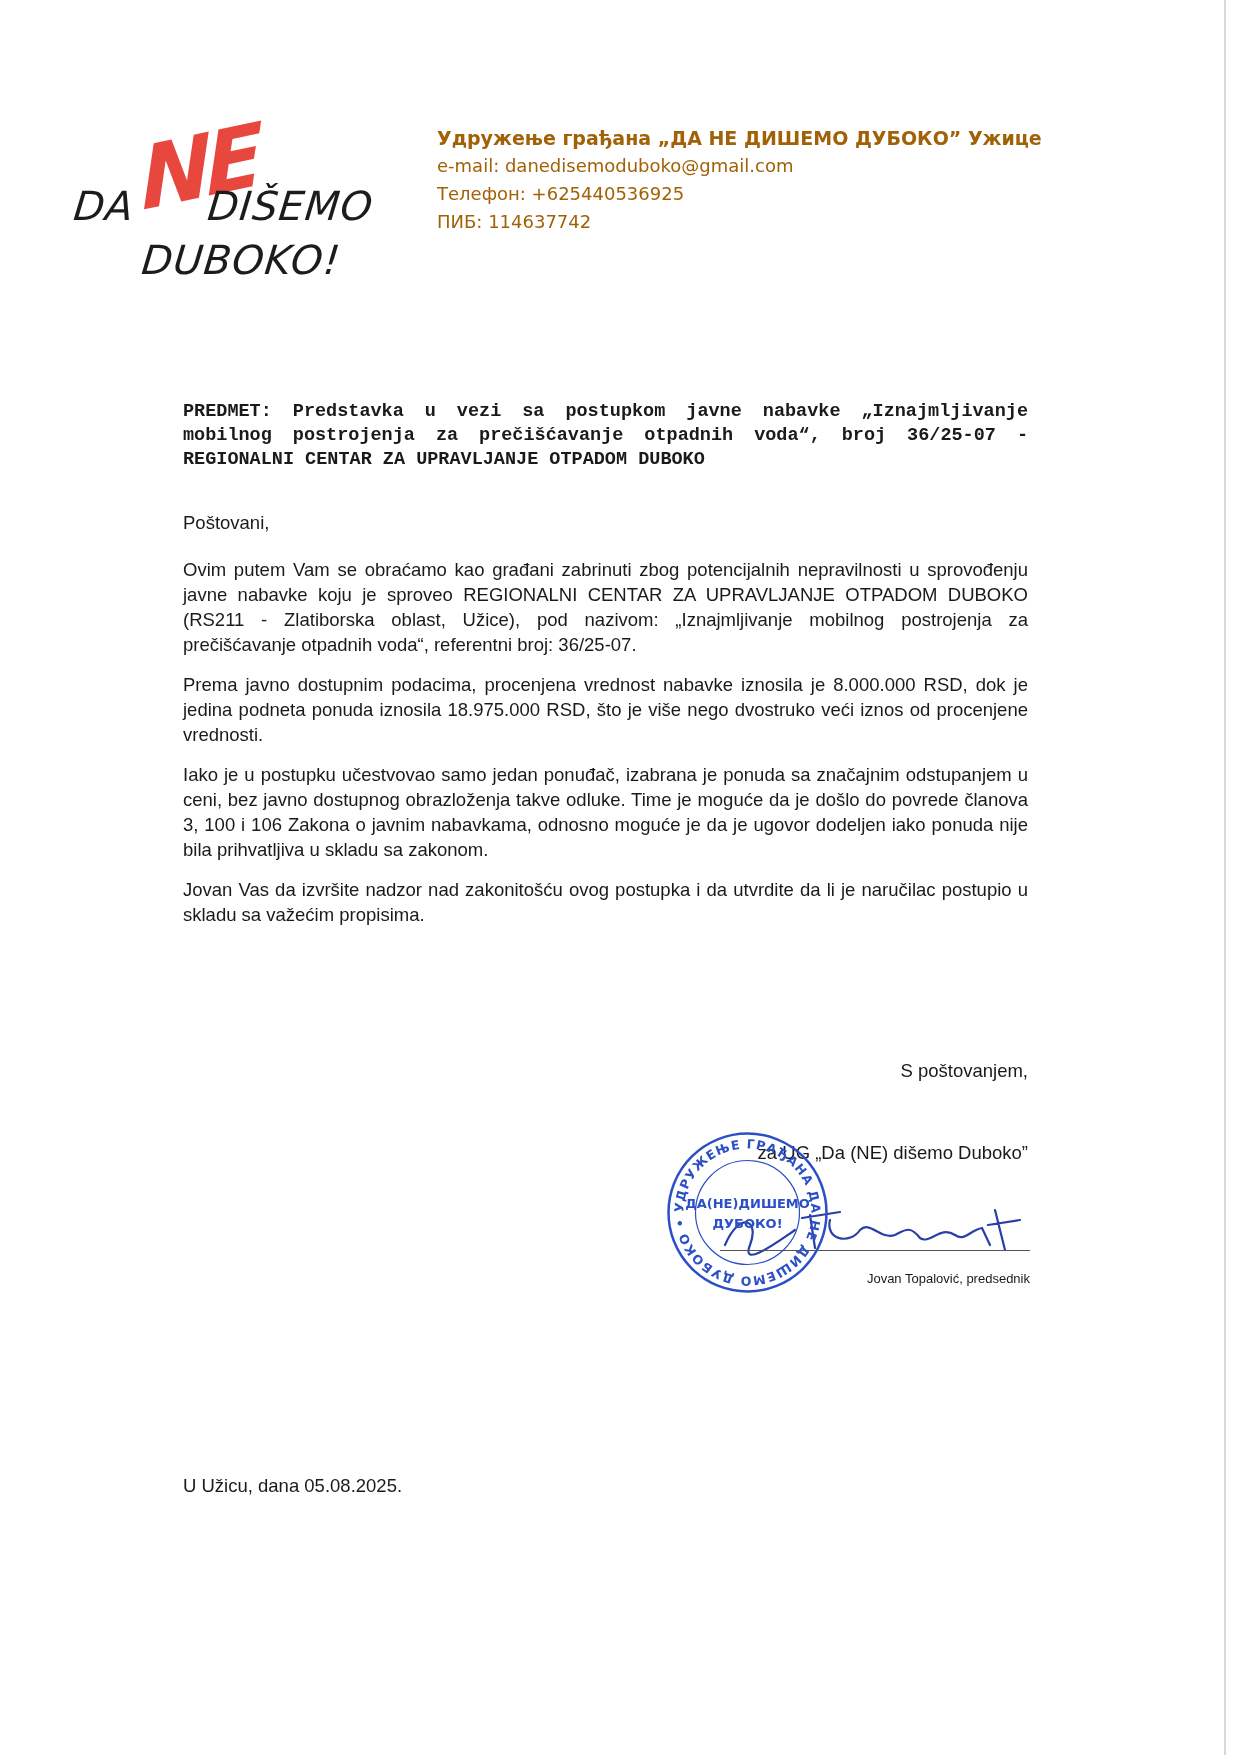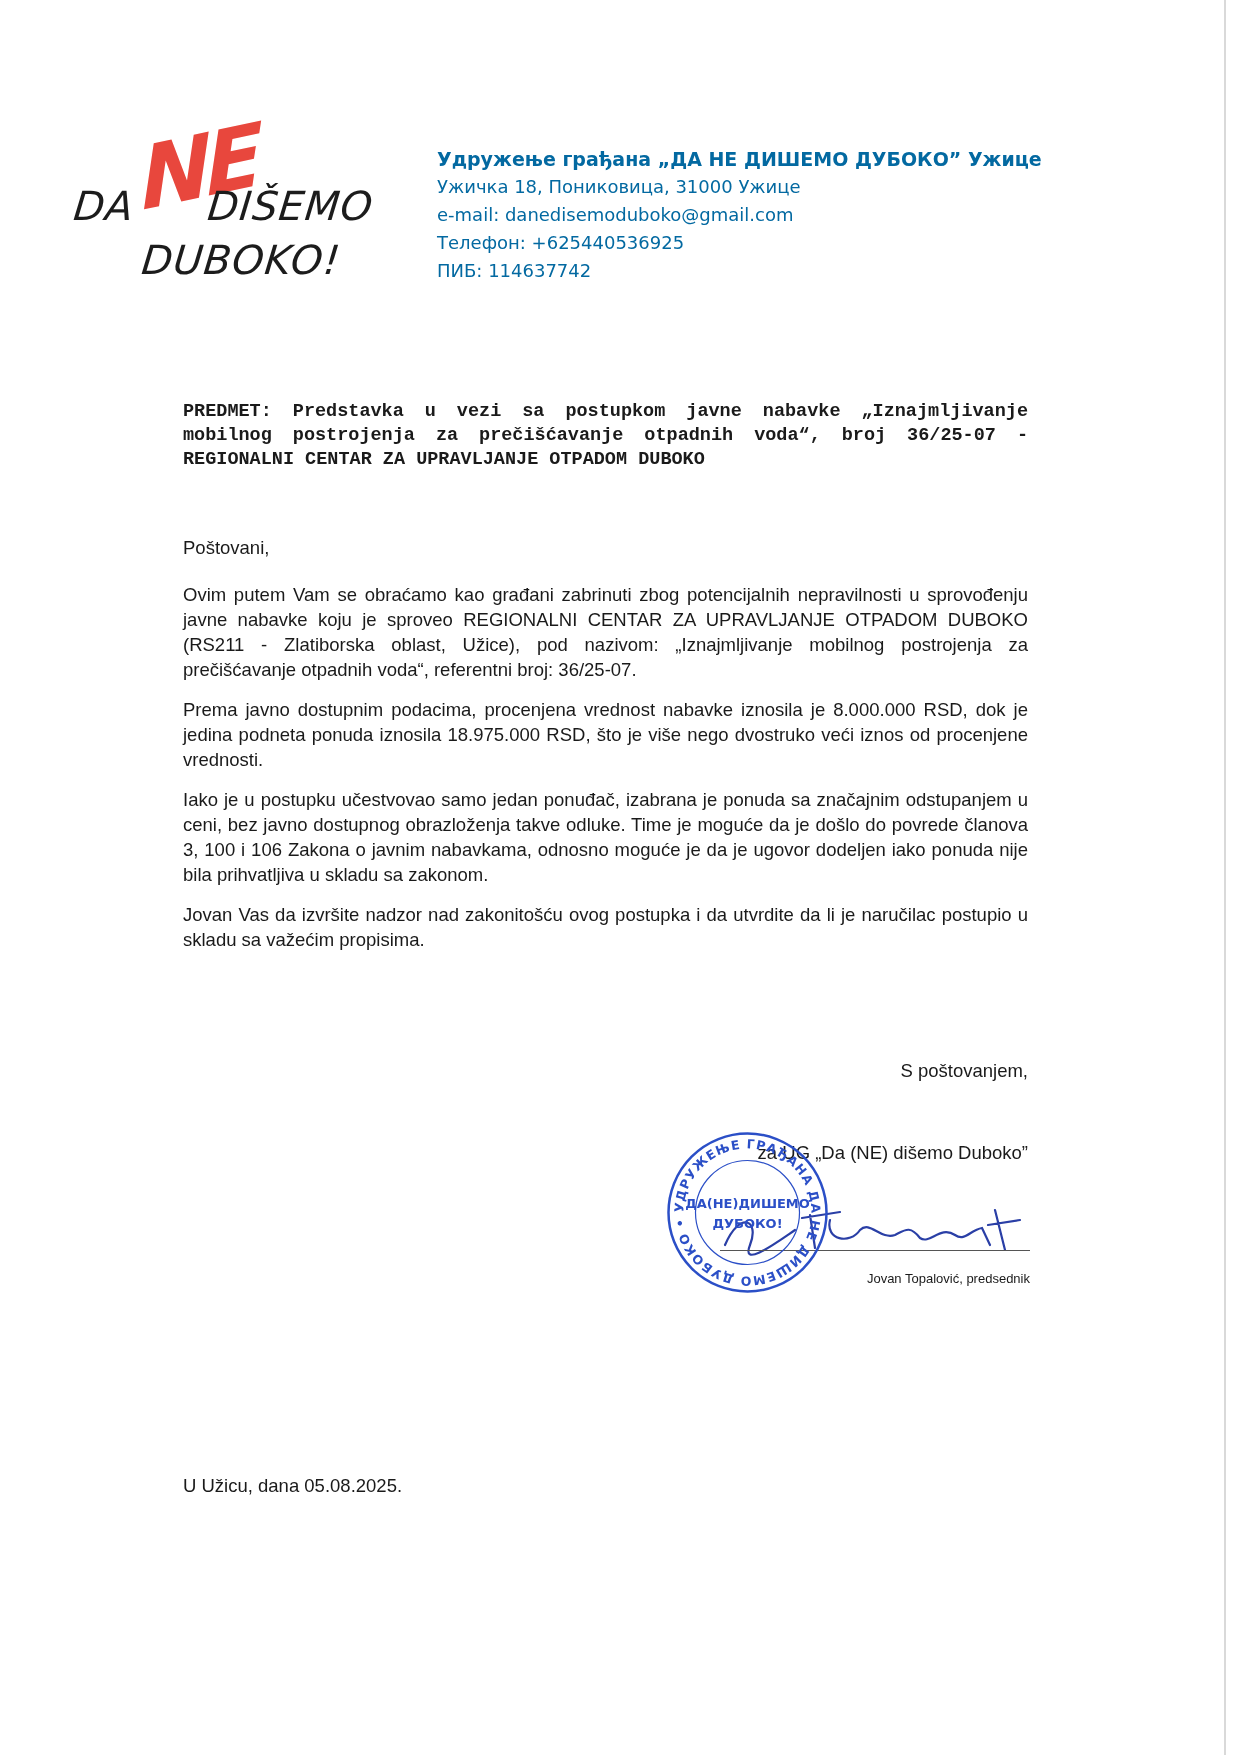--- a/index.html
+++ b/index.html
@@ -8,26 +8,26 @@
   .scan-edge { position: absolute; left: 1224px; top: 0; width: 2px; height: 1755px; background: #d9d9d9; }
 
   
   .logo { position: absolute; left: 70px; top: 105px; width: 330px; height: 200px; }
   .logo-line1 { position: absolute; left: 4px; top: 78px; font-family: "DejaVu Sans", sans-serif; font-style: italic; font-size: 40px; letter-spacing: 1px; color: #1c1c1c; transform: skewX(-6deg); }
   .logo-ne { position: absolute; left: 70px; top: 12px; font-family: "DejaVu Sans", sans-serif; font-weight: bold; font-style: italic; font-size: 86px; color: #e8473d; transform: rotate(-12deg) skewX(-10deg); letter-spacing: -6px; }
   .logo-dp { position: absolute; left: 138px; top: 78px; font-family: "DejaVu Sans", sans-serif; font-style: italic; font-size: 40px; letter-spacing: 1px; color: #1c1c1c; transform: skewX(-6deg); }
   .logo-line2 { position: absolute; left: 72px; top: 132px; font-family: "DejaVu Sans", sans-serif; font-style: italic; font-size: 40px; letter-spacing: 1px; color: #1c1c1c; transform: skewX(-6deg); }
 
   
-  .letterhead { position: absolute; left: 437px; top: 145px; font-family: "DejaVu Sans", sans-serif; font-size: 18px; line-height: 28px; color: #0369a1; }
+  .letterhead { position: absolute; left: 437px; top: 124px; font-family: "DejaVu Sans", sans-serif; font-size: 18px; line-height: 28px; color: #a16207; }
   .letterhead .org { font-weight: bold; font-size: 19px; }
 
   
   .subject { position: absolute; left: 183px; top: 400px; width: 845px; font-family: Liberation Mono, monospace; font-weight: bold; font-size: 18.5px; line-height: 24px; text-align: justify; }
-  .body-text { position: absolute; left: 183px; top: 535px; width: 845px; font-family: "Liberation Sans", sans-serif; font-size: 18.5px; line-height: 25px; }
+  .body-text { position: absolute; left: 183px; top: 510px; width: 845px; font-family: "Liberation Sans", sans-serif; font-size: 18.5px; line-height: 25px; }
   .body-text p { margin: 0 0 15px 0; text-align: justify; }
   .body-text p.greeting { margin-bottom: 22px; }
 
   .closing { position: absolute; right: 212px; top: 1060px; font-size: 18.5px; }
 
   
   .sign-for { position: absolute; right: 212px; top: 1142px; font-size: 18.5px; }
   .sign-line { position: absolute; left: 720px; top: 1250px; width: 310px; height: 1px; background: #555; }
   .signature { position: absolute; left: 720px; top: 1200px; width: 330px; height: 60px; }
   .sign-name { position: absolute; right: 210px; top: 1271px; font-size: 13px; }
@@ -44,21 +44,20 @@
 
   <div class="logo">
     <span class="logo-line1">DA</span>
     <span class="logo-ne">NE</span>
     <span class="logo-dp">DIŠEMO</span>
     <span class="logo-line2">DUBOKO!</span>
   </div>
 
   <div class="letterhead">
     <div class="org">Удружење грађана „ДА НЕ ДИШЕМО ДУБОКО” Ужице</div>
-    <div>Ужичка 18, Пониковица, 31000 Ужице</div>
     <div>e-mail: danedisemoduboko@gmail.com</div>
     <div>Телефон: +625440536925</div>
     <div>ПИБ: 114637742</div>
   </div>
 
   <div class="subject">PREDMET: Predstavka u vezi sa postupkom javne nabavke „Iznajmljivanje mobilnog postrojenja za prečišćavanje otpadnih voda“, broj 36/25-07 - REGIONALNI CENTAR ZA UPRAVLJANJE OTPADOM DUBOKO</div>
 
   <div class="body-text">
     <p class="greeting">Poštovani,</p>
     <p>Ovim putem Vam se obraćamo kao građani zabrinuti zbog potencijalnih nepravilnosti u sprovođenju javne nabavke koju je sproveo REGIONALNI CENTAR ZA UPRAVLJANJE OTPADOM DUBOKO (RS211 - Zlatiborska oblast, Užice), pod nazivom: „Iznajmljivanje mobilnog postrojenja za prečišćavanje otpadnih voda“, referentni broj: 36/25-07.</p>

